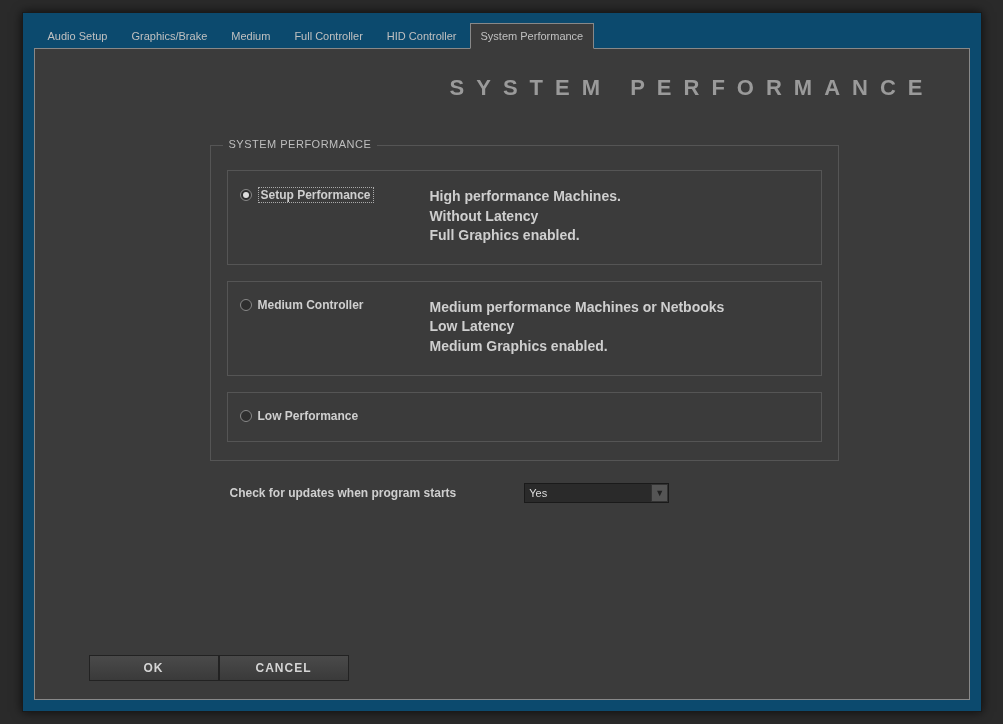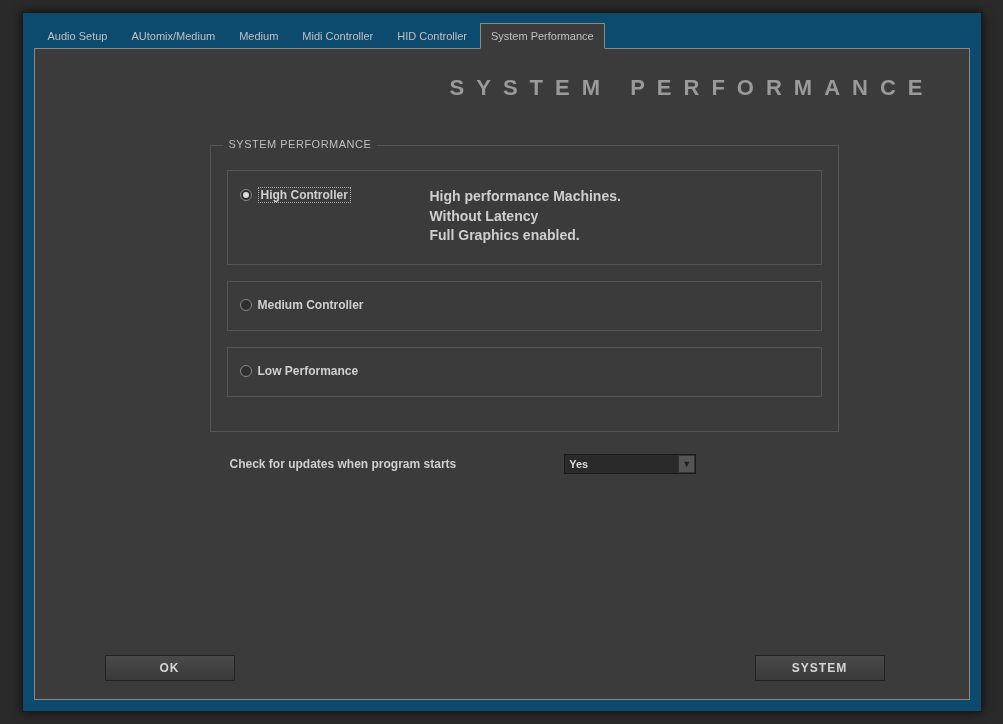--- a/index.html
+++ b/index.html
@@ -79,21 +79,21 @@
       color: #bfbfbf;
       letter-spacing: 0.5px;
     }
     .option-box {
       border: 1px solid #555;
       padding: 16px 12px 18px 12px;
       margin-bottom: 16px;
       display: flex;
       align-items: flex-start;
     }
-    .option-box:last-child { margin-bottom: 16px; align-items: center; }
+    .option-box:last-child { margin-bottom: 0; align-items: center; }
     .radio-wrap {
       display: flex;
       align-items: center;
       gap: 6px;
       width: 190px;
       flex-shrink: 0;
     }
     .radio {
       width: 12px; height: 12px;
       border-radius: 50%;
@@ -123,58 +123,58 @@
     .desc {
       font-weight: bold;
       color: #cfcfcf;
       font-size: 14px;
       line-height: 1.4;
     }
     .update-row {
       display: flex;
       align-items: center;
       margin: 22px 130px 0 195px;
-      gap: 108px;
+      gap: 68px;
       text-align: center;
     }
     .update-label {
       font-weight: bold;
       color: #cfcfcf;
       font-size: 12px;
     }
     .select {
-      width: 132px;
+      width: 145px;
       height: 20px;
       background: #2a2a2a;
       border: 1px solid #1a1a1a;
       display: flex;
       align-items: center;
       justify-content: space-between;
       padding: 0 0 0 4px;
       color: #ddd;
-      font-weight: bold;
+      font-weight: normal;
       font-size: 11px;
     }
     .select-arrow {
       width: 17px; height: 18px;
       background: #555;
       border: 1px solid #333;
       display: flex;
       align-items: center;
       justify-content: center;
       color: #222;
       font-size: 9px;
     }
     .button-bar {
       position: absolute;
       bottom: 18px;
-      left: 0; right: 14px;
-      display: flex;
-      justify-content: space-between;
-      padding: 0 70px;
+      left: 0; right: 5px;
+      display: flex;
+      justify-content: flex-start;
+      padding: 0 54px;
     }
     .btn {
       width: 130px;
       height: 26px;
       background: linear-gradient(#4a4a4a, #3a3a3a);
       border: 1px solid #222;
       color: #d5d5d5;
       font-weight: bold;
       font-size: 12px;
       display: flex;
@@ -184,47 +184,48 @@
       letter-spacing: 1px;
     }
   </style>
 </head>
 <body>
 
 <div class="dialog">
 
   <div class="tabs">
     <div class="tab">Audio Setup</div>
-    <div class="tab">AUtomix/Medium</div>
+    <div class="tab">Graphics/Brake</div>
     <div class="tab">Medium</div>
-    <div class="tab">Midi Controller</div>
+    <div class="tab">Full Controller</div>
     <div class="tab">HID Controller</div>
     <div class="tab active">System Performance</div>
   </div>
 
   <div class="content-wrap">
 
     <div class="page-title">SYSTEM PERFORMANCE</div>
 
     <div class="fieldset">
       <div class="legend">SYSTEM PERFORMANCE</div>
 
       <div class="option-box">
         <div class="radio-wrap">
           <span class="radio checked"></span>
-          <span class="radio-label selected">High Controller</span>
+          <span class="radio-label selected">Setup Performance</span>
         </div>
         <div class="desc">High performance Machines.<br>Without Latency<br>Full Graphics enabled.</div>
       </div>
 
       <div class="option-box">
         <div class="radio-wrap">
           <span class="radio"></span>
           <span class="radio-label">Medium Controller</span>
         </div>
+        <div class="desc">Medium performance Machines or Netbooks<br>Low Latency<br>Medium Graphics enabled.</div>
       </div>
 
       <div class="option-box">
         <div class="radio-wrap">
           <span class="radio"></span>
           <span class="radio-label">Low Performance</span>
         </div>
       </div>
 
     </div>
@@ -232,17 +233,17 @@
     <div class="update-row">
       <span class="update-label">Check for updates when program starts</span>
       <div class="select">
         <span>Yes</span>
         <span class="select-arrow">▼</span>
       </div>
     </div>
 
     <div class="button-bar">
       <div class="btn">OK</div>
-      <div class="btn">SYSTEM</div>
+      <div class="btn">CANCEL</div>
     </div>
 
   </div>
 </div>
 
 </body></html>

